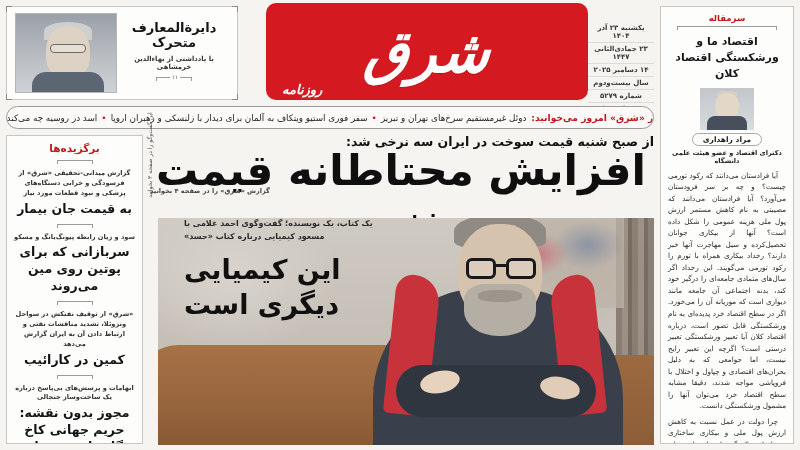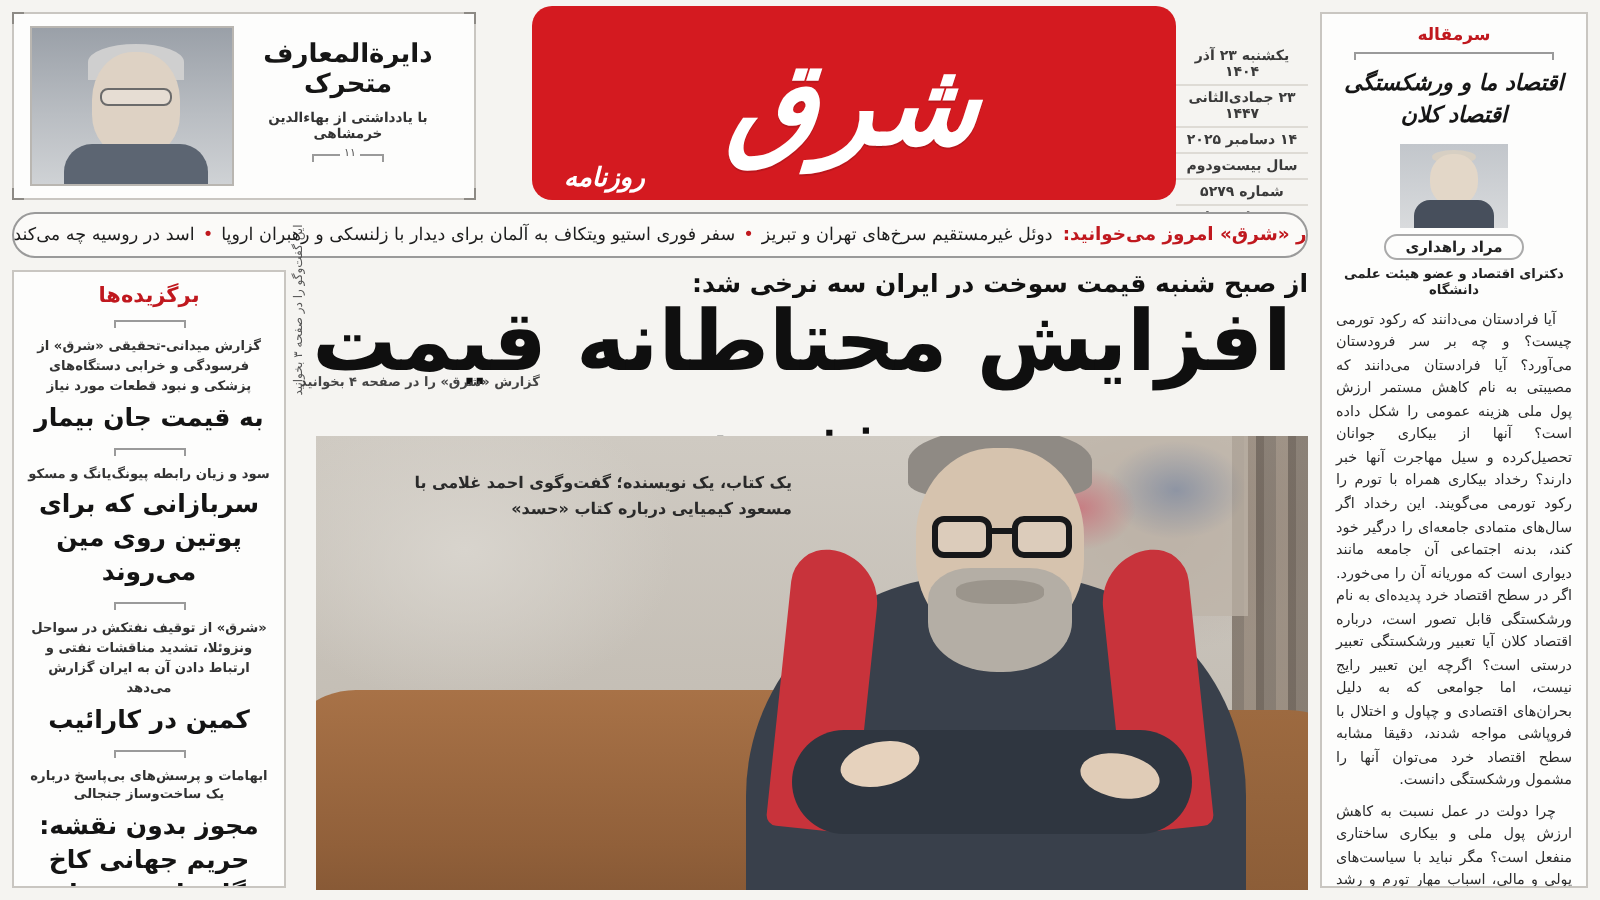--- a/index.html
+++ b/index.html
@@ -38,21 +38,21 @@
   .dateline div { padding:2px 0; border-bottom:1px solid #dedbd5; }
   .dateline div:last-child { border-bottom:none; }
 
   
   .editorial { position:absolute; left:660px; top:6px; width:134px; height:438px;
                background:#fdfdfc; border:1px solid #c9c6c1; padding:6px 7px; overflow:hidden; }
   .ed-label { color:#c0181e; font-size:8.5px; font-weight:bold; text-align:center; }
   .ed-rule { width:100px; margin:3px auto 5px; border-top:1px solid #9a9a9a; position:relative; height:3px; }
   .ed-rule::before,.ed-rule::after { content:""; position:absolute; top:-1px; width:1px; height:4px; background:#9a9a9a; }
   .ed-rule::before{left:0;} .ed-rule::after{right:0;}
-  .ed-title { font-size:11px; font-weight:bold; color:#161616; text-align:center; line-height:1.45;font-style:italic; }
+  .ed-title { font-size:11px; font-weight:bold; color:#161616; text-align:center; line-height:1.45; }
   .ed-photo { width:54px; height:42px; margin:6px auto 3px; background:linear-gradient(180deg,#c2c6cb,#d9dbdd); position:relative; overflow:hidden; }
   .ed-head { position:absolute; left:15px; top:5px; width:24px; height:26px; border-radius:46%; background:#e3d7c8; }
   .ed-hairless { position:absolute; left:16px; top:3px; width:22px; height:7px; border-radius:50%; background:#d7cfc3; }
   .ed-suit { position:absolute; left:7px; top:28px; width:40px; height:16px; border-radius:8px 8px 0 0; background:#474f5c; }
   .ed-name { width:70px; margin:0 auto; border:1px solid #aaa; border-radius:8px; text-align:center;
              font-size:7.5px; font-weight:bold; color:#222; padding:1px 0; }
   .ed-affil { text-align:center; font-size:6.6px; font-weight:bold; color:#222; margin:3px 0 5px; }
   .ed-body { font-size:7.2px; color:#2b2b2b; text-align:justify; line-height:1.6; }
   .ed-body p { margin-bottom:4px; text-indent:8px; }
 
@@ -110,21 +110,21 @@
   .hair { position:absolute; left:296px; top:-4px; width:92px; height:34px; border-radius:50% 50% 20% 20%;
           background:#8f8a84; }
   .glasses { position:absolute; left:306px; top:40px; width:74px; height:22px; }
   .lens { position:absolute; top:0; width:30px; height:21px; border:3px solid #17181a; border-radius:6px; background:rgba(250,250,250,.18); }
   .lens.l { left:2px; } .lens.r { right:2px; }
   .bridge { position:absolute; left:32px; top:6px; width:10px; height:3px; background:#17181a; }
   .beard { position:absolute; left:306px; top:66px; width:72px; height:52px; border-radius:30% 30% 48% 48%;
            background:#b4aea5; }
   .mustache { position:absolute; left:320px; top:72px; width:44px; height:12px; border-radius:40%; background:#9b958c; }
 
-  .interview { position:absolute; left:26px; top:18px; width:212px; text-align:right; direction:rtl; }
+  .interview { position:absolute; left:26px; top:0; width:212px; text-align:left; direction:rtl; }
   .iv-kicker { font-size:8px; font-weight:bold; color:#2a2a2a; line-height:1.6; }
   .iv-title { font-size:27px; font-weight:bold; color:#101010; line-height:1.3; margin-top:8px; }
 
   .photo-credit { position:absolute; left:146px; top:250px; width:190px; font-size:6px; color:#555;
                   transform:rotate(-90deg); transform-origin:0 0; text-align:center; direction:rtl; }
 
   
   .tick { position:absolute; width:6px; height:6px; }
   .tick.tl { left:-1px; top:-1px; border-left:1px solid #8d8a85; border-top:1px solid #8d8a85; }
   .tick.tr { right:-1px; top:-1px; border-right:1px solid #8d8a85; border-top:1px solid #8d8a85; }
@@ -246,17 +246,18 @@
     <div class="head"></div>
     <div class="beard"></div>
     <div class="mustache"></div>
     <div class="glasses">
       <span class="lens l"></span>
       <span class="lens r"></span>
       <span class="bridge"></span>
     </div>
     <div class="interview">
       <div class="iv-kicker">یک کتاب، یک نویسنده؛ گفت‌وگوی احمد غلامی با مسعود کیمیایی درباره کتاب «حسد»</div>
+      <div class="iv-title">این کیمیایی دیگری است</div>
     </div>
   </div>
   <div class="photo-credit">این گفت‌وگو را در صفحه ۳ بخوانید</div>
 
 </div>
 
 </body></html>

